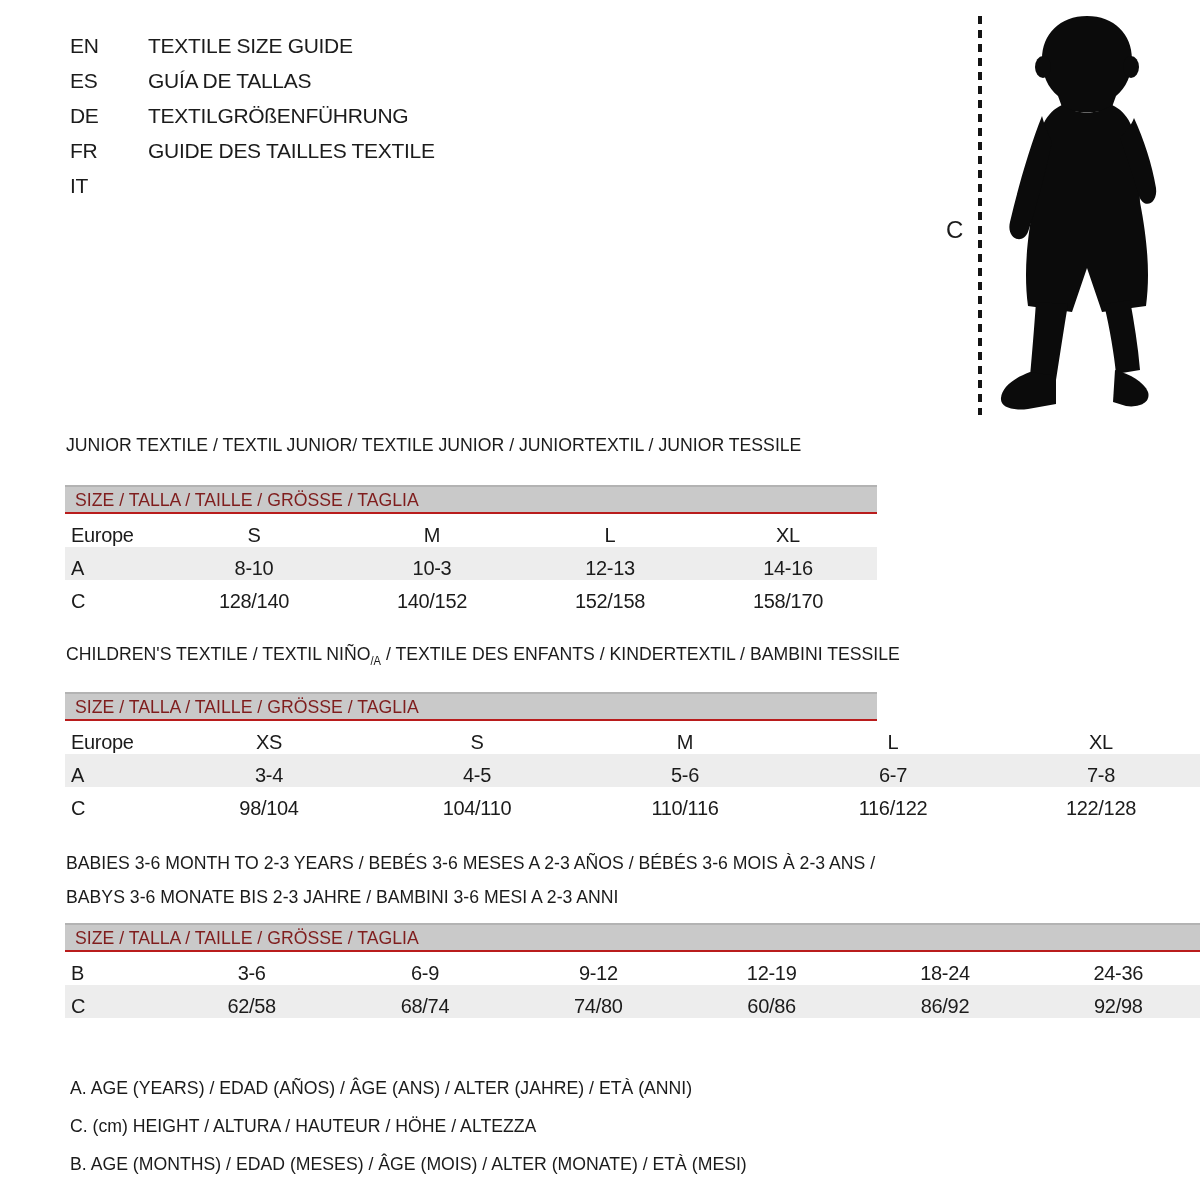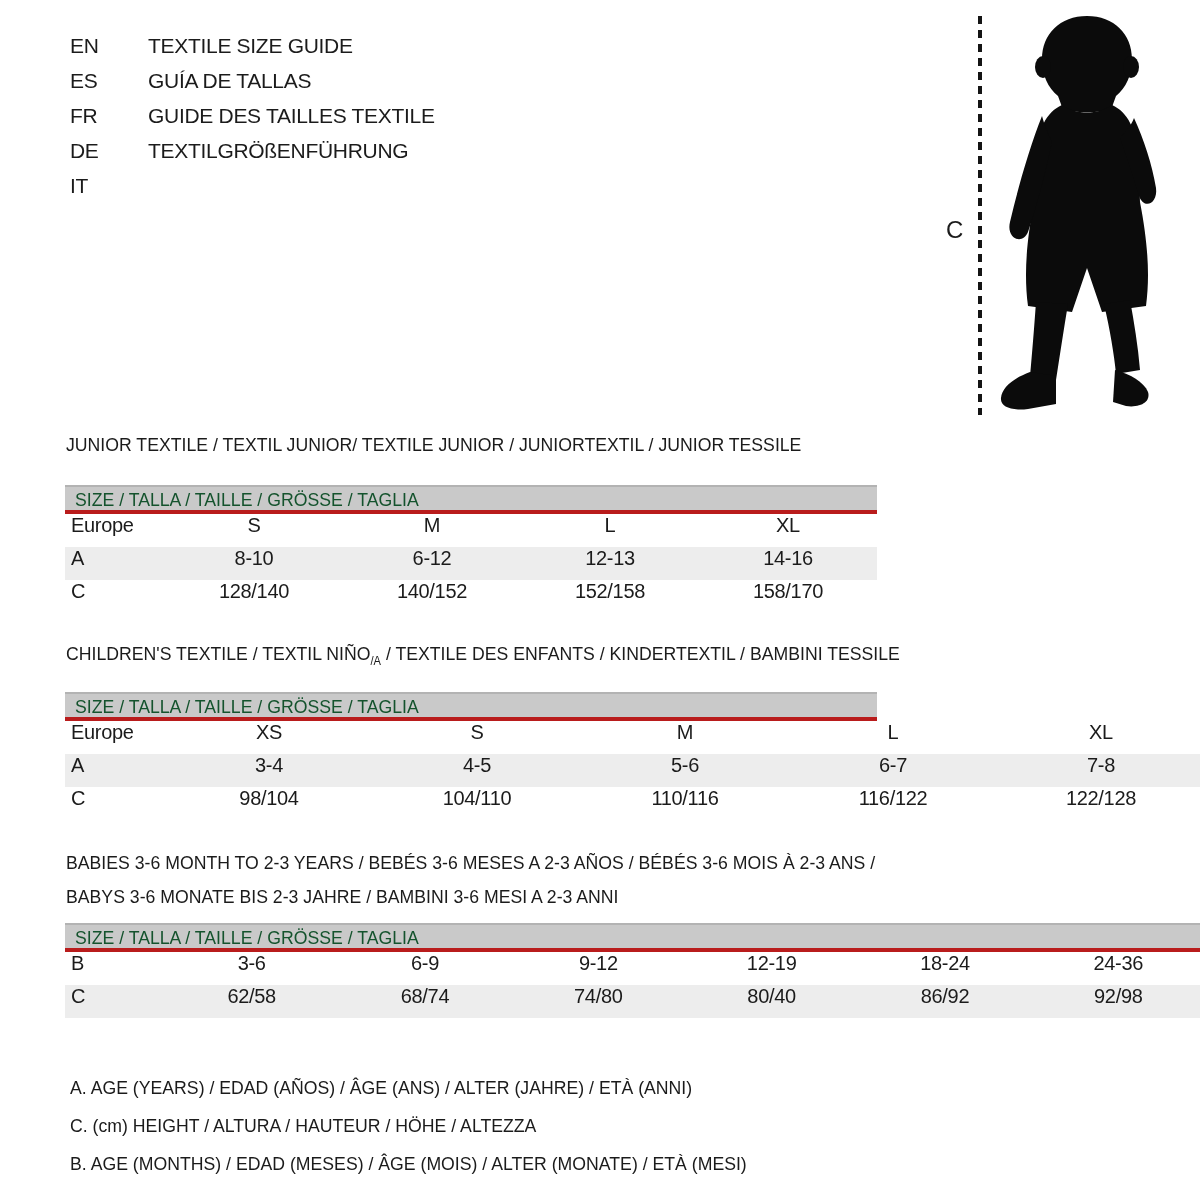--- a/index.html
+++ b/index.html
@@ -28,24 +28,24 @@
   #h-babies { top:846px; }
   #h-babies .hline { height:34px; line-height:34px; }
   .sub { font-size:12px; vertical-align:-5px; letter-spacing:0; }
 
   
   .table { position:absolute; left:35px; }
   #t-junior { top:485px; width:812px; }
   #t-children { top:692px; width:1140px; }
   #t-babies { top:923px; width:1140px; }
   .size-bar { box-sizing:border-box; height:29px; background:#c9c9c9;
-    border-top:2px solid #b3b3b3; border-bottom:4px solid #b91c1c;
-    line-height:25px; padding-left:10px; color:#14532d; font-size:19px; }
+    border-top:2px solid #b3b3b3; border-bottom:2px solid #b91c1c;
+    line-height:25px; padding-left:10px; color:#7f1d1d; font-size:19px; }
   #t-children .size-bar { width:812px; }
-  .trow { display:flex; height:33px; align-items:flex-start; font-size:20px; letter-spacing:-0.3px; }
+  .trow { display:flex; height:33px; align-items:flex-end; font-size:20px; letter-spacing:-0.3px; }
   .trow.shaded { background:#ededed; }
   .tlabel { width:100px; padding-left:6px; box-sizing:border-box; }
   .tcell { flex:1 1 0; text-align:center; }
 
   
   .legend { position:absolute; left:40px; top:1069px; font-size:19px; }
   .legend-line { height:38px; line-height:38px; white-space:nowrap; }
 </style>
 </head>
 <body>
@@ -55,26 +55,26 @@
   <div class="lang-list">
     <div class="lang-row">
       <span class="lang-code">EN</span>
       <span class="lang-title">TEXTILE SIZE GUIDE</span>
     </div>
     <div class="lang-row">
       <span class="lang-code">ES</span>
       <span class="lang-title">GUÍA DE TALLAS</span>
     </div>
     <div class="lang-row">
+      <span class="lang-code">DE</span>
+      <span class="lang-title">TEXTILGRÖßENFÜHRUNG</span>
+    </div>
+    <div class="lang-row">
       <span class="lang-code">FR</span>
       <span class="lang-title">GUIDE DES TAILLES TEXTILE</span>
-    </div>
-    <div class="lang-row">
-      <span class="lang-code">DE</span>
-      <span class="lang-title">TEXTILGRÖßENFÜHRUNG</span>
     </div>
     <div class="lang-row">
       <span class="lang-code">IT</span>
     </div>
   </div>
 
   <span class="c-label">C</span>
   <div class="dash-line"></div>
   <svg class="silhouette" width="185" height="405" viewBox="0 0 185 405" aria-hidden="true">
     <g fill="#0b0b0b">
@@ -101,21 +101,21 @@
     <div class="trow">
       <span class="tlabel">Europe</span>
       <span class="tcell">S</span>
       <span class="tcell">M</span>
       <span class="tcell">L</span>
       <span class="tcell">XL</span>
     </div>
     <div class="trow shaded">
       <span class="tlabel">A</span>
       <span class="tcell">8-10</span>
-      <span class="tcell">6-12</span>
+      <span class="tcell">10-3</span>
       <span class="tcell">12-13</span>
       <span class="tcell">14-16</span>
     </div>
     <div class="trow">
       <span class="tlabel">C</span>
       <span class="tcell">128/140</span>
       <span class="tcell">140/152</span>
       <span class="tcell">152/158</span>
       <span class="tcell">158/170</span>
     </div>
@@ -173,21 +173,21 @@
       <span class="tcell">9-12</span>
       <span class="tcell">12-19</span>
       <span class="tcell">18-24</span>
       <span class="tcell">24-36</span>
     </div>
     <div class="trow shaded">
       <span class="tlabel">C</span>
       <span class="tcell">62/58</span>
       <span class="tcell">68/74</span>
       <span class="tcell">74/80</span>
-      <span class="tcell">80/40</span>
+      <span class="tcell">60/86</span>
       <span class="tcell">86/92</span>
       <span class="tcell">92/98</span>
     </div>
   </div>
 
   <div class="legend">
     <div class="legend-line">
       <span class="cond">A. AGE (YEARS) / EDAD (AÑOS) / ÂGE (ANS) / ALTER (JAHRE) / ETÀ (ANNI)</span>
     </div>
     <div class="legend-line">

